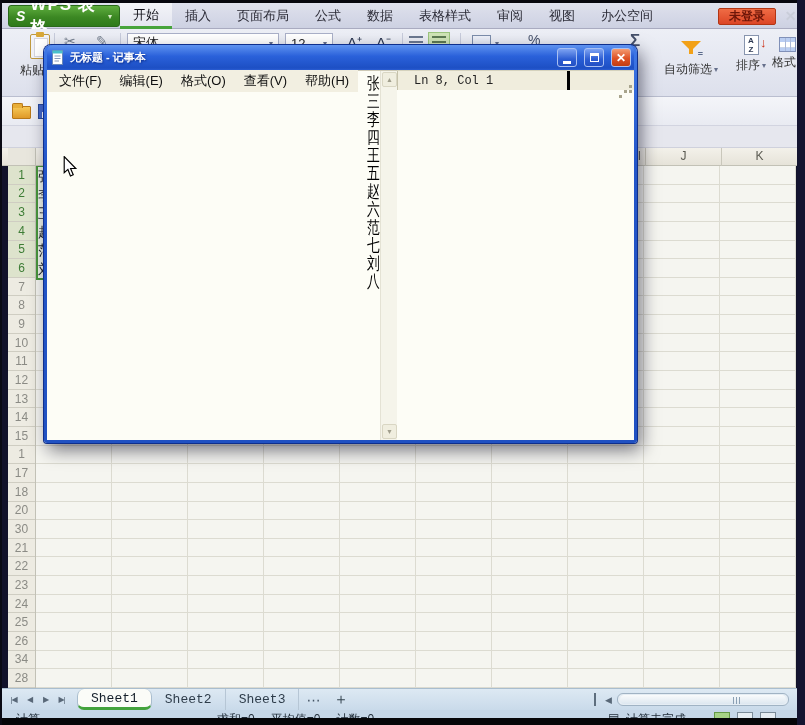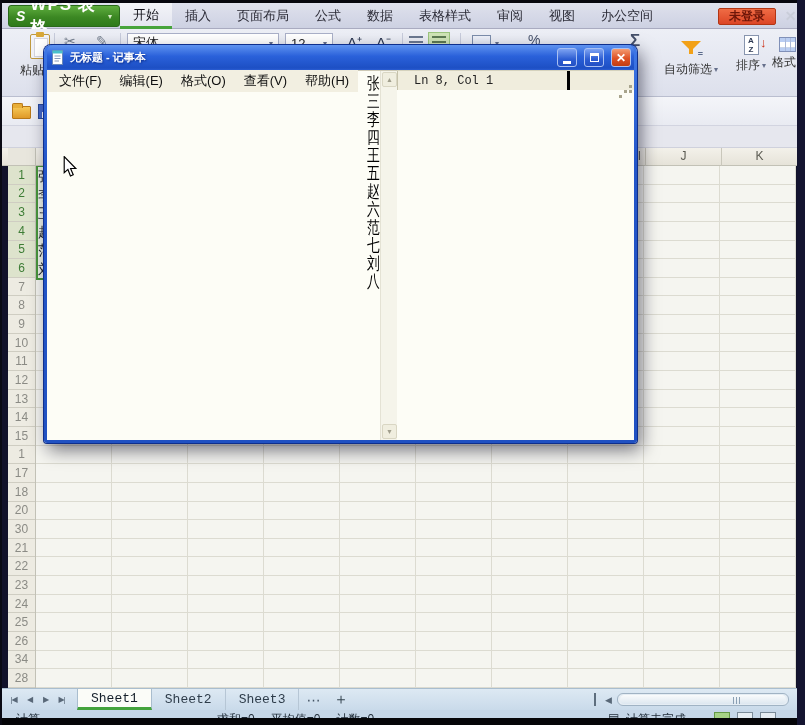--- a/index.html
+++ b/index.html
@@ -106,21 +106,21 @@
   .grip::after{content:"";position:absolute;left:-10px;top:10px;width:3px;height:3px;background:#a8a48c;}
 
   .cursor{left:62px;top:156px;z-index:12;width:16px;height:22px;}
 
   
   .sheetbar{left:2px;top:688px;width:795px;height:22px;background:linear-gradient(#dde9f3,#c9daea);border-top:1px solid #a9bdce;display:flex;align-items:stretch;}
   .nav{display:flex;align-items:center;gap:1px;padding:0 4px;}
   .navbtn{width:15px;text-align:center;color:#59derr;color:#596878;font-size:8px;letter-spacing:-1px;}
   .sheet-tabs{display:flex;margin-left:4px;font-family:"Liberation Mono",monospace;font-size:13px;color:#2e3c4a;}
   .stab{padding:0 13px;display:flex;align-items:center;border-right:1px solid #b6c6d5;}
-  .stab.active{background:#fbfcf8;border-left:1px solid #a9bdce;border-right:1px solid #a9bdce;border-bottom:3px solid #43a33d;color:#141f2a;}
+  .stab.active{background:#fbfcf8;border-left:1px solid #a9bdce;border-right:1px solid #a9bdce;border-bottom:3px solid #43a33d;color:#141f2a;border-radius:7px;}
   .more-btn{padding:0 7px;color:#44546444;color:#445464;font-size:14px;display:flex;align-items:center;letter-spacing:1px;}
   .add-btn{padding:0 5px;color:#33434f;font-size:15px;display:flex;align-items:center;}
   .sb-right{margin-left:auto;display:flex;align-items:center;padding-right:6px;}
   .splitter{width:2px;height:13px;background:#5e6e7e;margin-right:9px;}
   .hleft{color:#596878;font-size:9px;margin-right:5px;}
   .hscroll{width:172px;height:13px;background:#e5edf4;border:1px solid #a0b3c4;border-radius:6px;position:relative;margin-right:2px;}
   .hthumb{position:absolute;left:2px;right:2px;top:1px;bottom:1px;background:linear-gradient(#f9fbfc,#dde7f0);border-radius:5px;}
   .hgrip{position:absolute;left:68%;top:2px;display:flex;gap:2px;}
   .hgrip i{display:block;width:1px;height:7px;background:#8ba0b4;}
 

